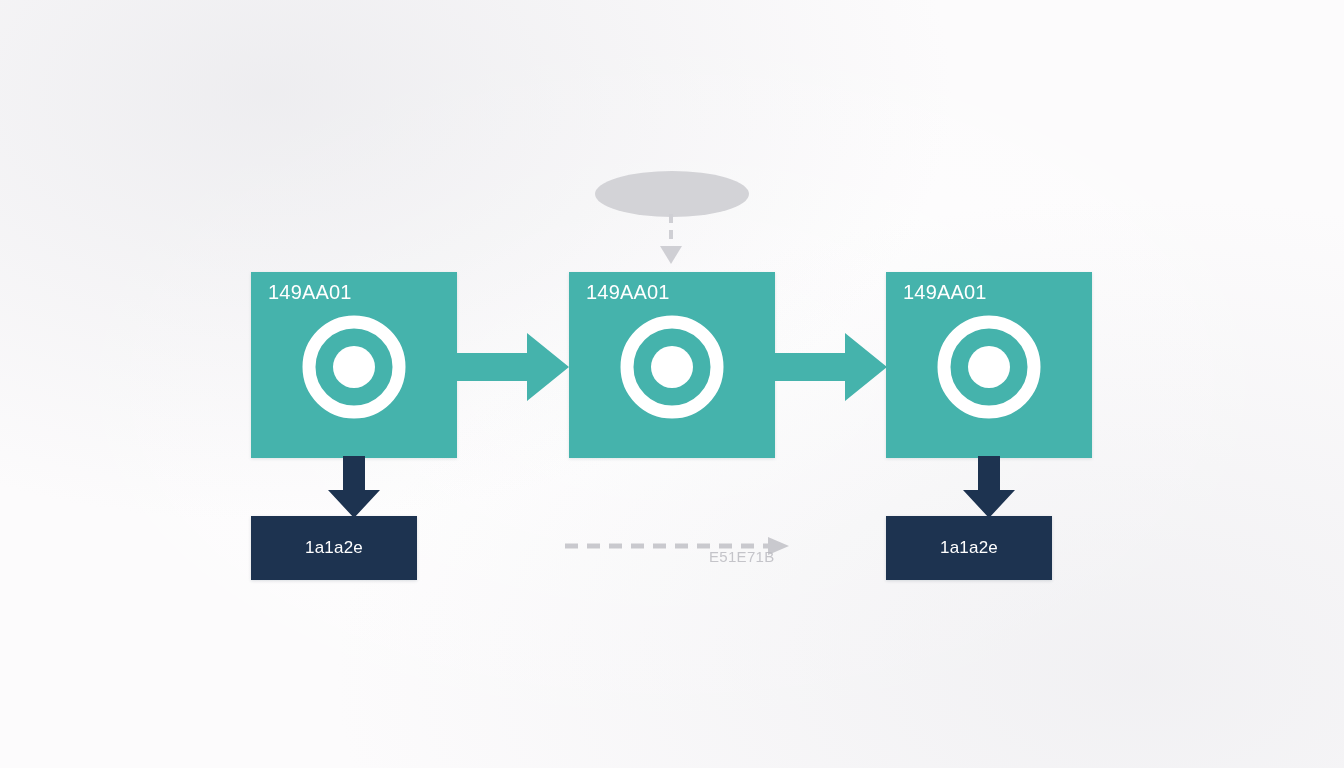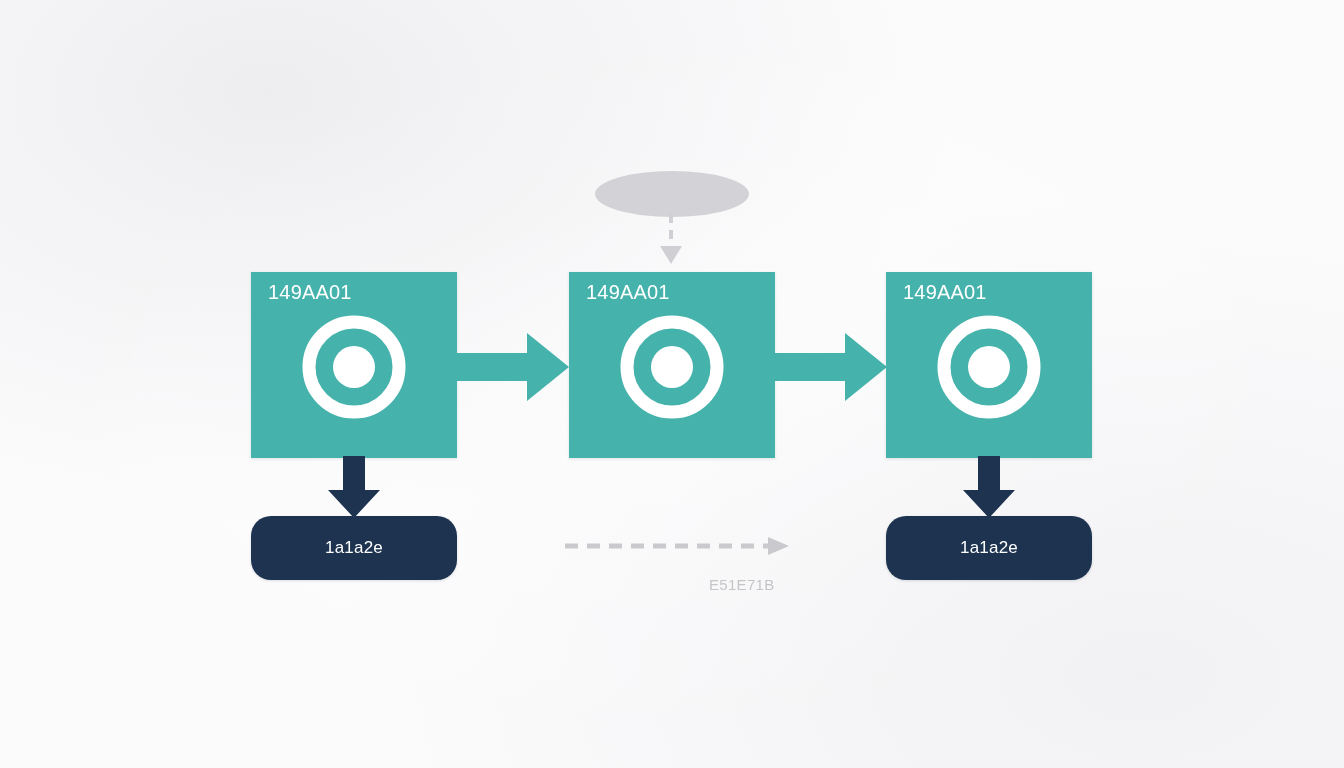--- a/index.html
+++ b/index.html
@@ -52,28 +52,27 @@
     position: absolute;
     left: 50%;
     top: 95px;
     transform: translate(-50%, -50%);
     width: 106px;
     height: 106px;
   }
 
   
   .store-box {
-    width: 206px;
+    width: 166px;
     height: 64px;
     background: #1d3350;
     box-shadow: 0 1px 3px rgba(40,60,80,0.16);
     display: flex;
     align-items: center;
     justify-content: center;
-    border-radius: 20px;
   }
   .store-label {
     font-size: 17px;
     color: #ffffff;
     letter-spacing: 0.2px;
   }
 
   
   .conn { overflow: visible; }
 
@@ -145,15 +144,15 @@
 
   <div class="store-box" style="left:886px; top:516px;">
     <span class="store-label">1a1a2e</span>
   </div>
 
   <svg class="conn" style="left:565px; top:536px;" width="232" height="22" aria-hidden="true">
     <line x1="0" y1="10" x2="205" y2="10" stroke="#c9c9ce" stroke-width="5" stroke-dasharray="13 9"></line>
     <polygon points="224,10 203,1 203,19" fill="#c9c9ce"></polygon>
   </svg>
 
-  <div class="ghost-label" style="left:709px; top:576px;">E51E71B</div>
+  <div class="ghost-label" style="left:709px; top:548px;">E51E71B</div>
 
 </div>
 
 </body></html>

